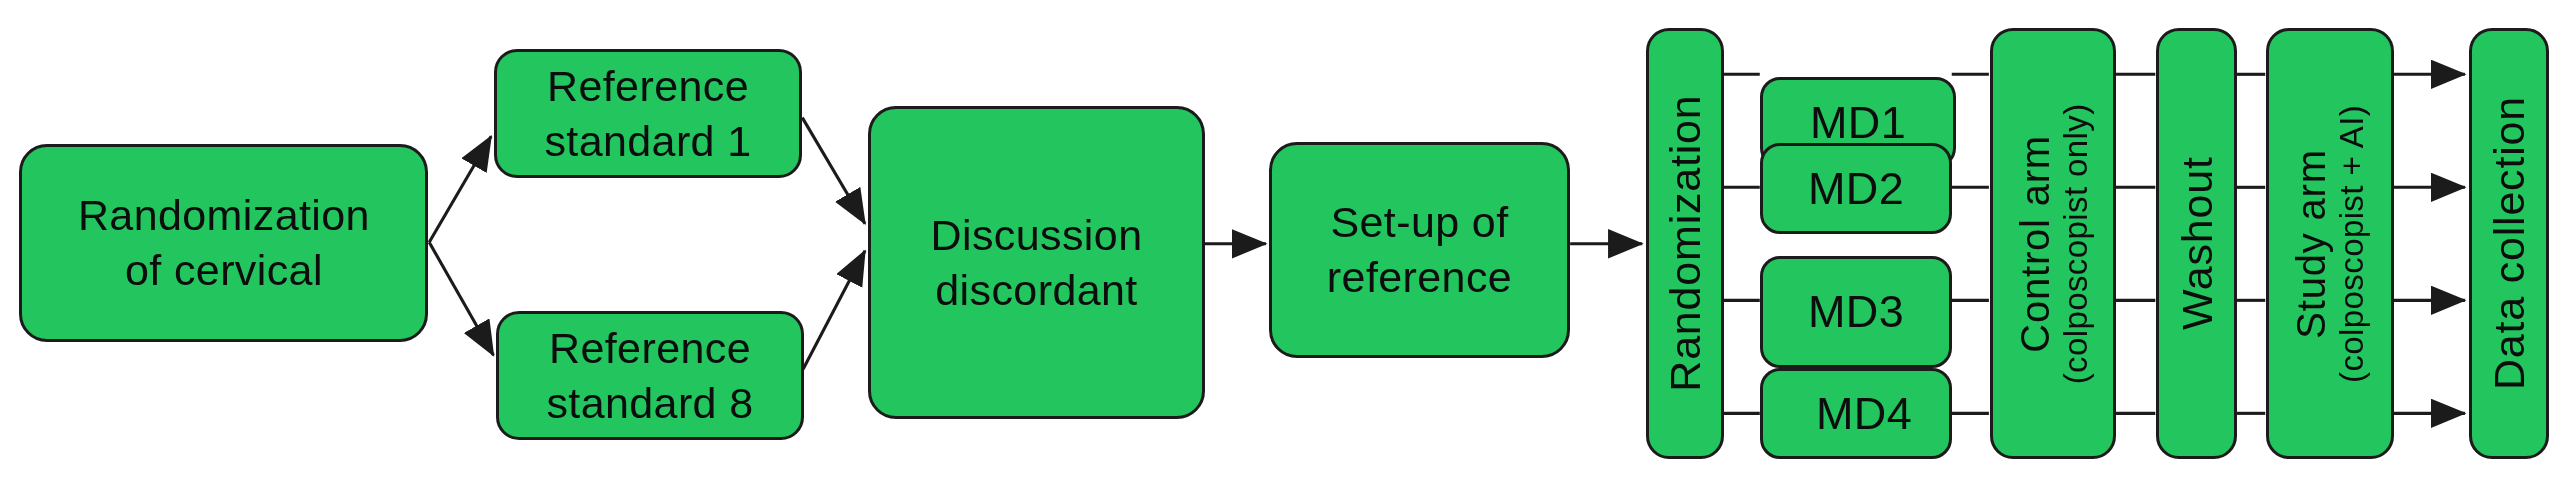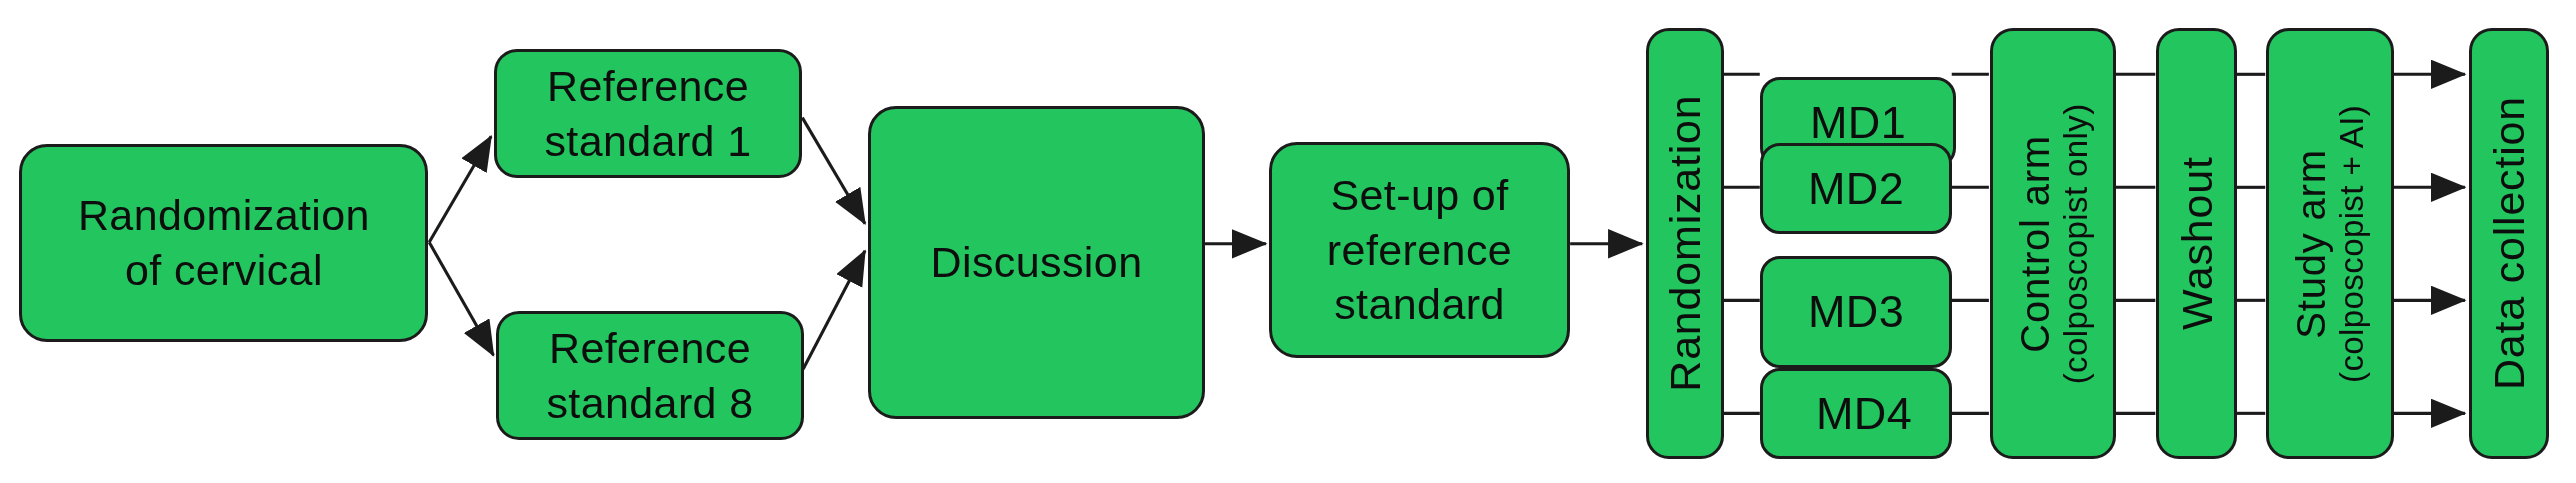--- a/index.html
+++ b/index.html
@@ -93,28 +93,28 @@
   <div class="box refbox" style="left:496px;top:311px;width:308px;height:129px;">
     <div class="hlbl">
       <div>Reference</div>
       <div>standard 8</div>
     </div>
   </div>
 
   <div class="box" style="left:868px;top:106px;width:337px;height:313px;">
     <div class="hlbl">
       <div>Discussion</div>
+      <div>discordant</div>
     </div>
   </div>
 
   <div class="box" style="left:1269px;top:142px;width:301px;height:216px;">
     <div class="hlbl">
       <div>Set-up of</div>
       <div>reference</div>
-      <div>standard</div>
     </div>
   </div>
 
   <div class="box vbox" style="left:1646px;top:28px;width:78px;height:431px;">
     <div class="vtext">
       <div class="vlabel">Randomization</div>
     </div>
   </div>
 
   <div class="box mdbox" style="left:1760px;top:29px;width:196px;height:91px;margin-top:48px;">

